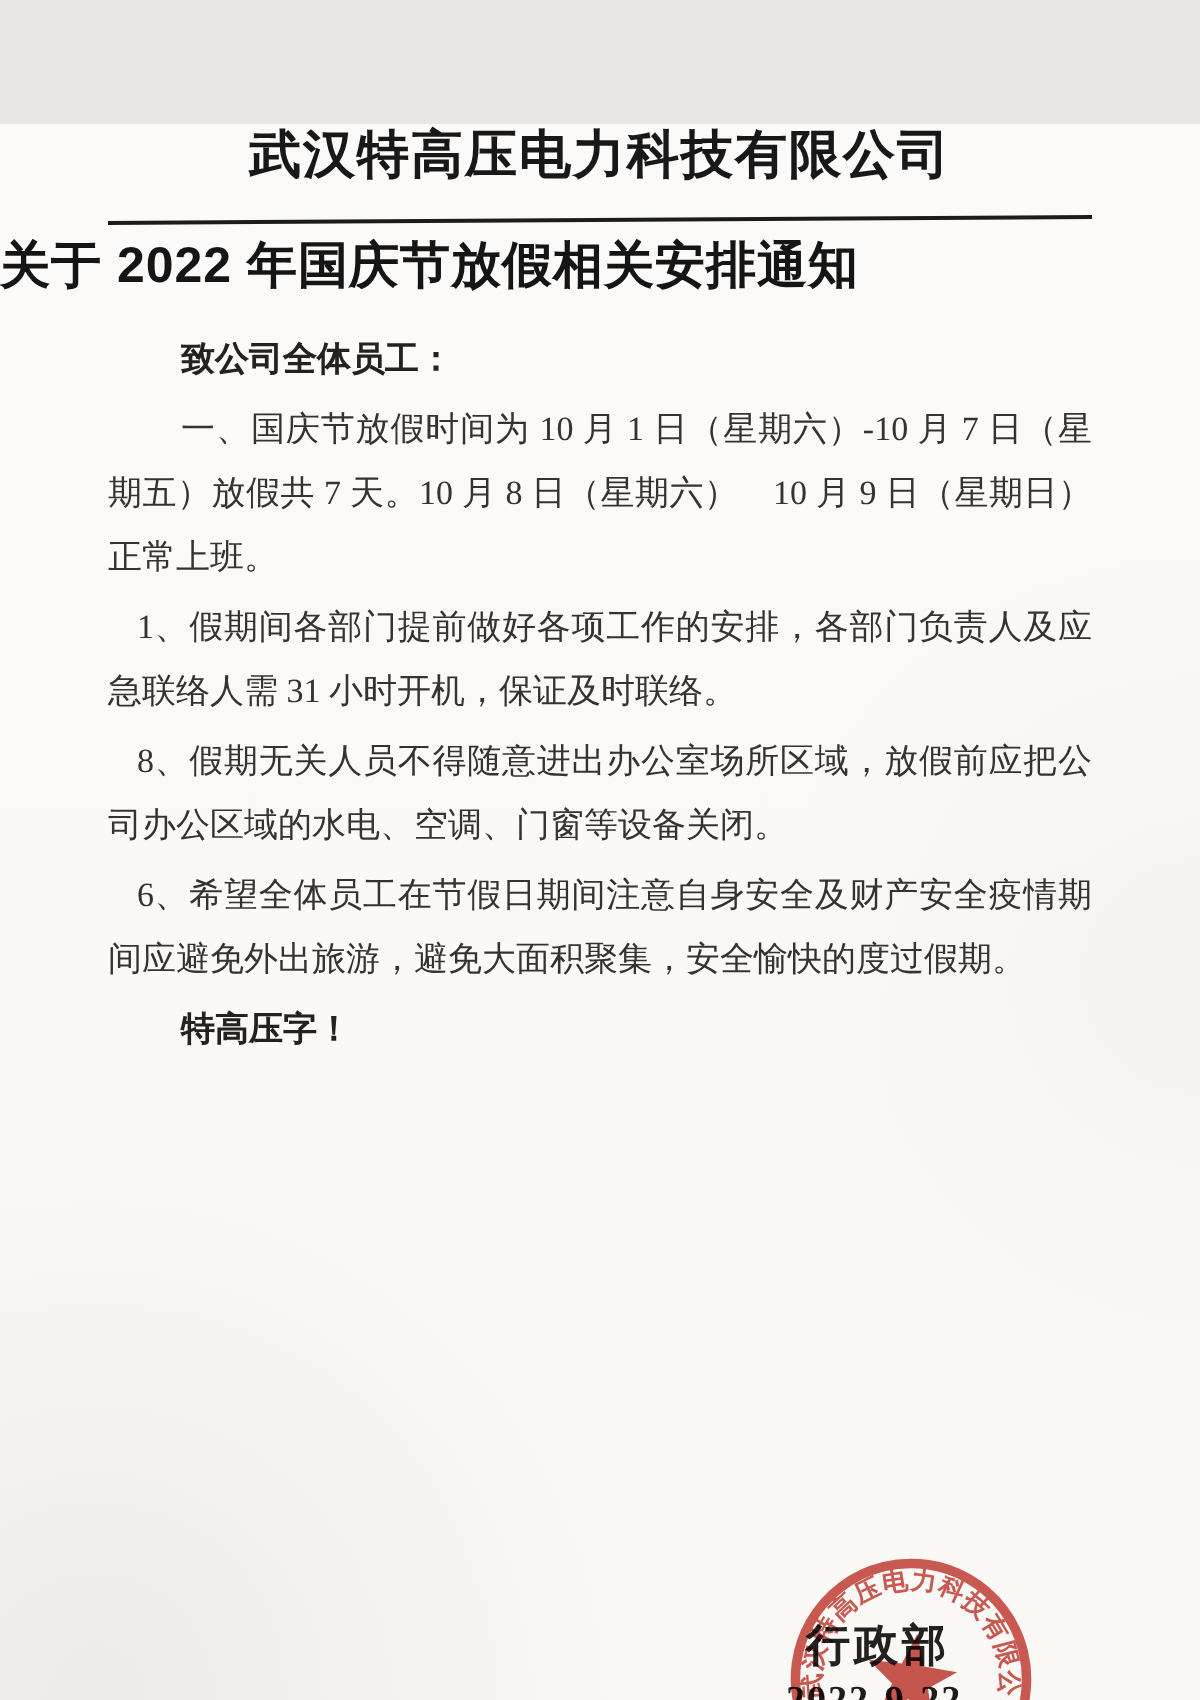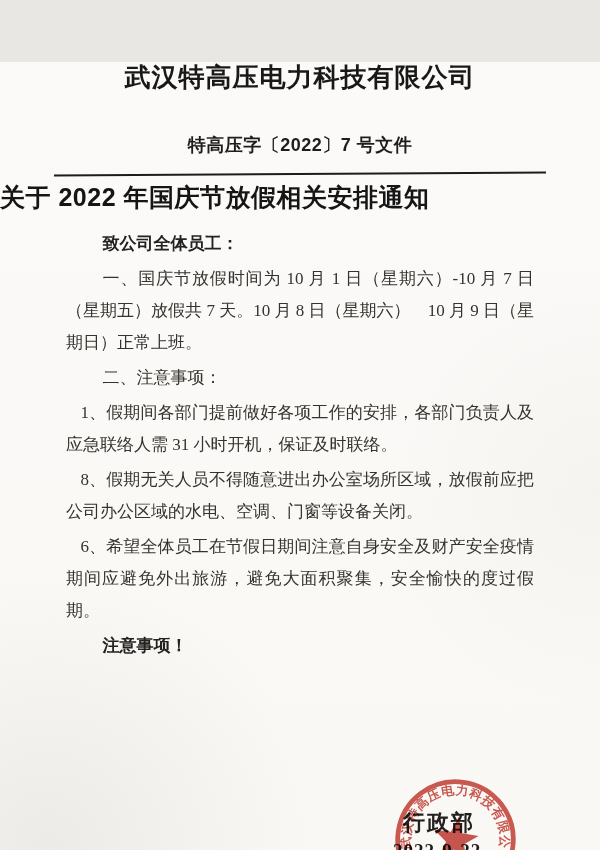--- a/index.html
+++ b/index.html
@@ -38,21 +38,21 @@
     font-family:"Liberation Sans", sans-serif;
     font-size:25px;font-weight:bold;color:#151515;
     letter-spacing:0.5px;line-height:1.2;
   }
   .bodytext{
     margin:7px 54px 0;
     font-size:17px;line-height:32px;
     text-align:justify;
     color:#35332f;
   }
-  .bodytext p{margin:0 12px 3px;text-indent:2.15em;}
+  .bodytext p{margin:0 0 3px;text-indent:2.15em;}
   .salutation{font-weight:bold;text-indent:0;color:#242220;}
   .bodytext p.num{text-indent:0.85em;}
   .closing{font-weight:bold;text-indent:1.3em;color:#242220;margin-top:2px;}
   .sig-dept{
     position:absolute;left:403px;top:746px;
     font-size:22px;font-weight:bold;color:#232120;
     letter-spacing:2px;z-index:1;
   }
   .sig-date{
     position:absolute;left:393px;top:778px;
@@ -68,34 +68,32 @@
   }
   .stamp svg{display:block;width:100%;height:100%;}
 </style>
 </head>
 <body>
 
 <div class="page">
 
   <div class="company">武汉特高压电力科技有限公司</div>
 
-  <div class="docnum">特高压字〔2022〕7 号文件</div>
 
   <div class="rule"></div>
 
   <div class="doctitle">关于 2022 年国庆节放假相关安排通知</div>
 
   <div class="bodytext">
     <p class="salutation">致公司全体员工：</p>
     <p>一、国庆节放假时间为 10 月 1 日（星期六）-10 月 7 日（星期五）放假共 7 天。10 月 8 日（星期六）　10 月 9 日（星期日）正常上班。</p>
-    <p>二、注意事项：</p>
     <p class="num">1、假期间各部门提前做好各项工作的安排，各部门负责人及应急联络人需 31 小时开机，保证及时联络。</p>
     <p class="num">8、假期无关人员不得随意进出办公室场所区域，放假前应把公司办公区域的水电、空调、门窗等设备关闭。</p>
     <p class="num">6、希望全体员工在节假日期间注意自身安全及财产安全疫情期间应避免外出旅游，避免大面积聚集，安全愉快的度过假期。</p>
-    <p class="closing">注意事项！</p>
+    <p class="closing">特高压字！</p>
   </div>
 
   <div class="sig-dept">行政部</div>
   <div class="sig-date">2022-9-22</div>
 
   <div class="stamp">
     <svg viewBox="0 0 200 200" xmlns="http://www.w3.org/2000/svg">
       <defs>
         <path id="ringPath" d="M 33.3 124.3 A 71 71 0 1 1 166.7 124.3" fill="none"></path>
         <path id="serialPath" d="M 41 149.5 A 77 77 0 0 0 159 149.5" fill="none"></path>

